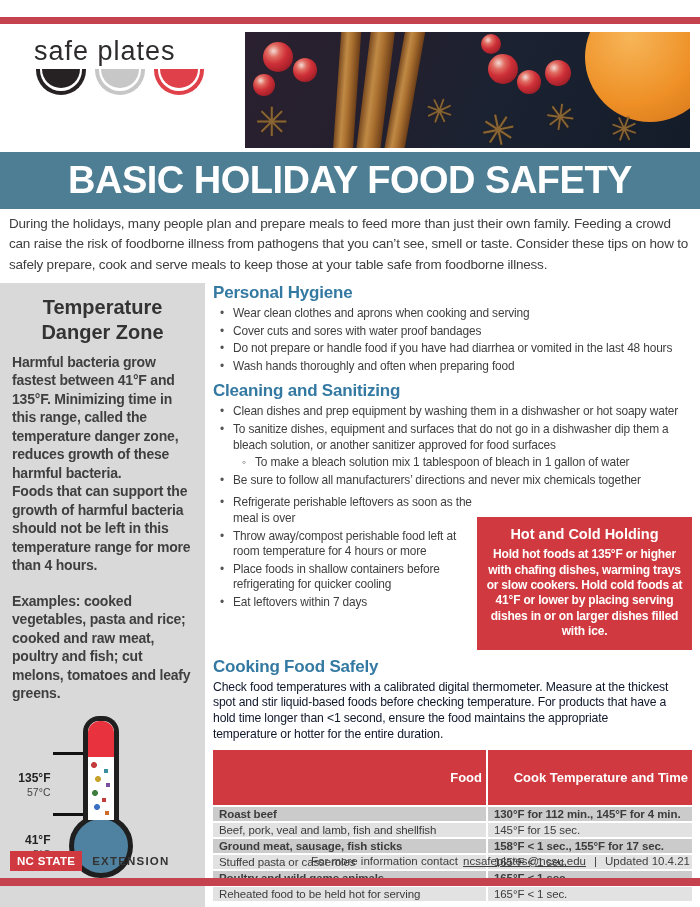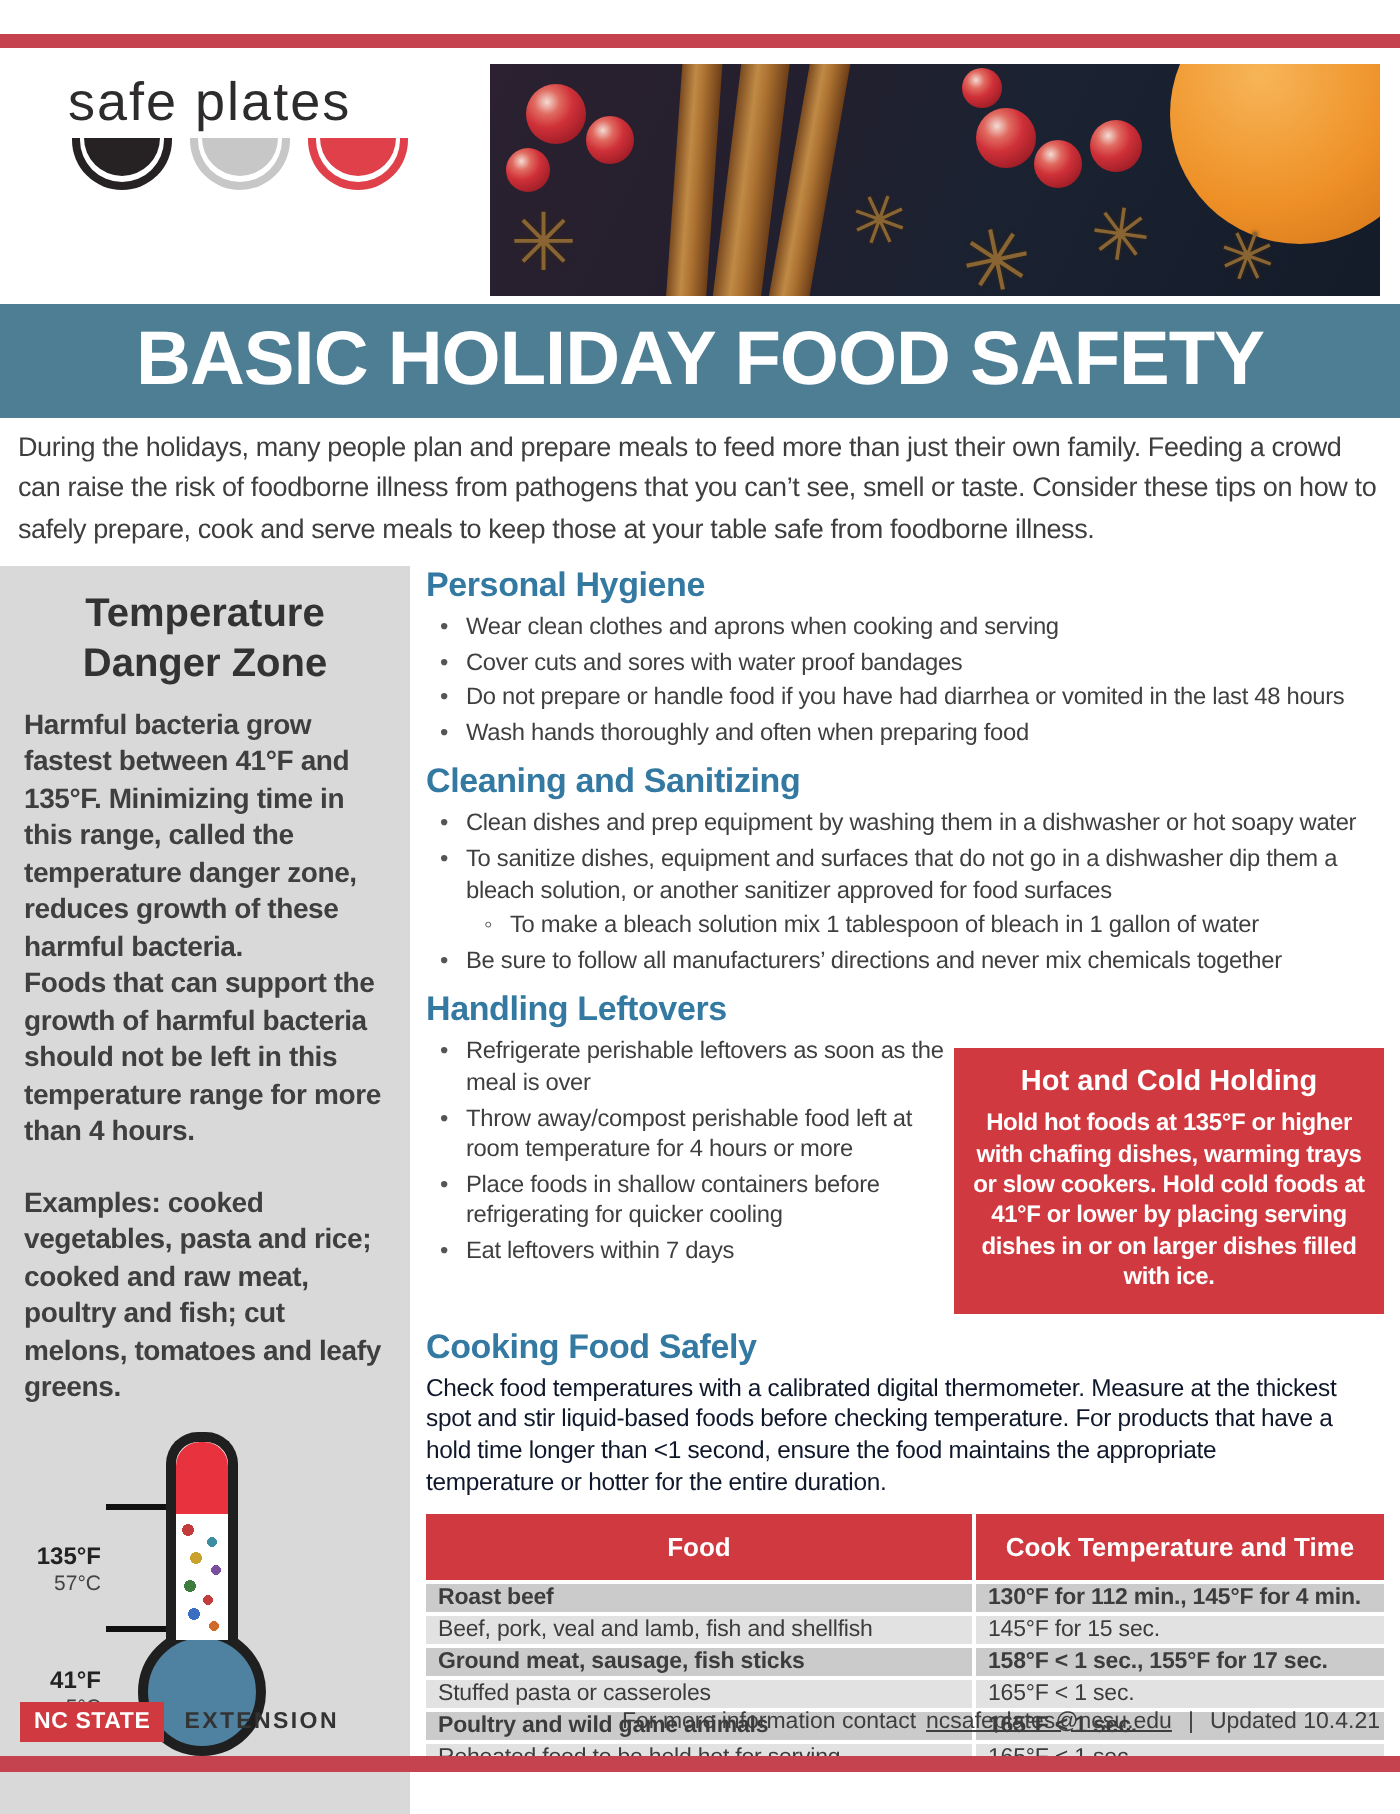--- a/index.html
+++ b/index.html
@@ -71,29 +71,29 @@
   .section h2{margin:0 0 3px;font-size:17px;color:#3379a2;letter-spacing:-0.2px;}
   .main ul{margin:0;padding:0;list-style:none;}
   .main li{position:relative;padding-left:20px;margin-bottom:2px;font-size:11.9px;line-height:1.31;
     letter-spacing:-0.15px;color:#3f3f3f;}
   .main li::before{content:"•";position:absolute;left:7px;top:0;color:#555;}
   .main ul.sub{margin:1px 0 1px 22px;}
   .main ul.sub li::before{content:"◦";font-weight:bold;}
   
   .leftover-row{display:flex;align-items:flex-start;}
   .leftover-row ul{width:262px;flex:none;}
-  .hotcold{flex:none;width:215px;margin-left:auto;margin-top:6px;background:#d0393f;color:#ffffff;
+  .hotcold{flex:none;width:215px;margin-left:auto;margin-top:22px;background:#d0393f;color:#ffffff;
     box-sizing:border-box;padding:9px 8px 10px;text-align:center;}
   .hotcold .hc-title{font-weight:bold;font-size:14.5px;margin-bottom:5px;}
   .hotcold .hc-body{font-size:12px;font-weight:bold;line-height:1.28;letter-spacing:-0.2px;}
   .cooking-p{margin:1px 0 7px;font-size:12.2px;line-height:1.3;letter-spacing:-0.15px;width:462px;color:#0f172a;}
   
   table.cook{border-collapse:separate;border-spacing:0;width:479px;}
-  table.cook th{background:#d0393f;color:#ffffff;font-size:13px;font-weight:bold;text-align:center;
-    padding:9px 4px;border-right:2px solid #ffffff;border-bottom:2px solid #ffffff;}
+  table.cook th{background:#d0393f;color:#ffffff;font-size:13px;font-weight:bold;text-align:right;
+    padding:20px 4px;border-right:2px solid #ffffff;border-bottom:2px solid #ffffff;}
   table.cook th:last-child{border-right:none;}
   table.cook td{font-size:11.5px;color:#3c3c3c;padding:1px 6px;letter-spacing:-0.1px;
     border-right:2px solid #ffffff;border-bottom:2px solid #ffffff;}
   table.cook td:last-child{border-right:none;}
   table.cook tr.dark td{background:#cbcbcb;font-weight:bold;}
   table.cook tr.light td{background:#e2e2e2;}
   table.cook .col-food{width:265px;}
   
   .footer{position:absolute;top:849px;left:10px;width:680px;height:24px;
     display:flex;align-items:center;}
@@ -196,21 +196,20 @@
     </ul>
     <ul class="sub">
       <li>To make a bleach solution mix 1 tablespoon of bleach in 1 gallon of water</li>
     </ul>
     <ul>
       <li>Be sure to follow all manufacturers’ directions and never mix chemicals together</li>
     </ul>
   </div>
 
   <div class="section">
-    <h2>Handling Leftovers</h2>
     <div class="leftover-row">
       <ul>
         <li>Refrigerate perishable leftovers as soon as the meal is over</li>
         <li>Throw away/compost perishable food left at room temperature for 4 hours or more</li>
         <li>Place foods in shallow containers before refrigerating for quicker cooling</li>
         <li>Eat leftovers within 7 days</li>
       </ul>
       <div class="hotcold">
         <div class="hc-title">Hot and Cold Holding</div>
         <div class="hc-body">Hold hot foods at 135°F or higher with chafing dishes, warming trays or slow cookers. Hold cold foods at 41°F or lower by placing serving dishes in or on larger dishes filled with ice.</div>

